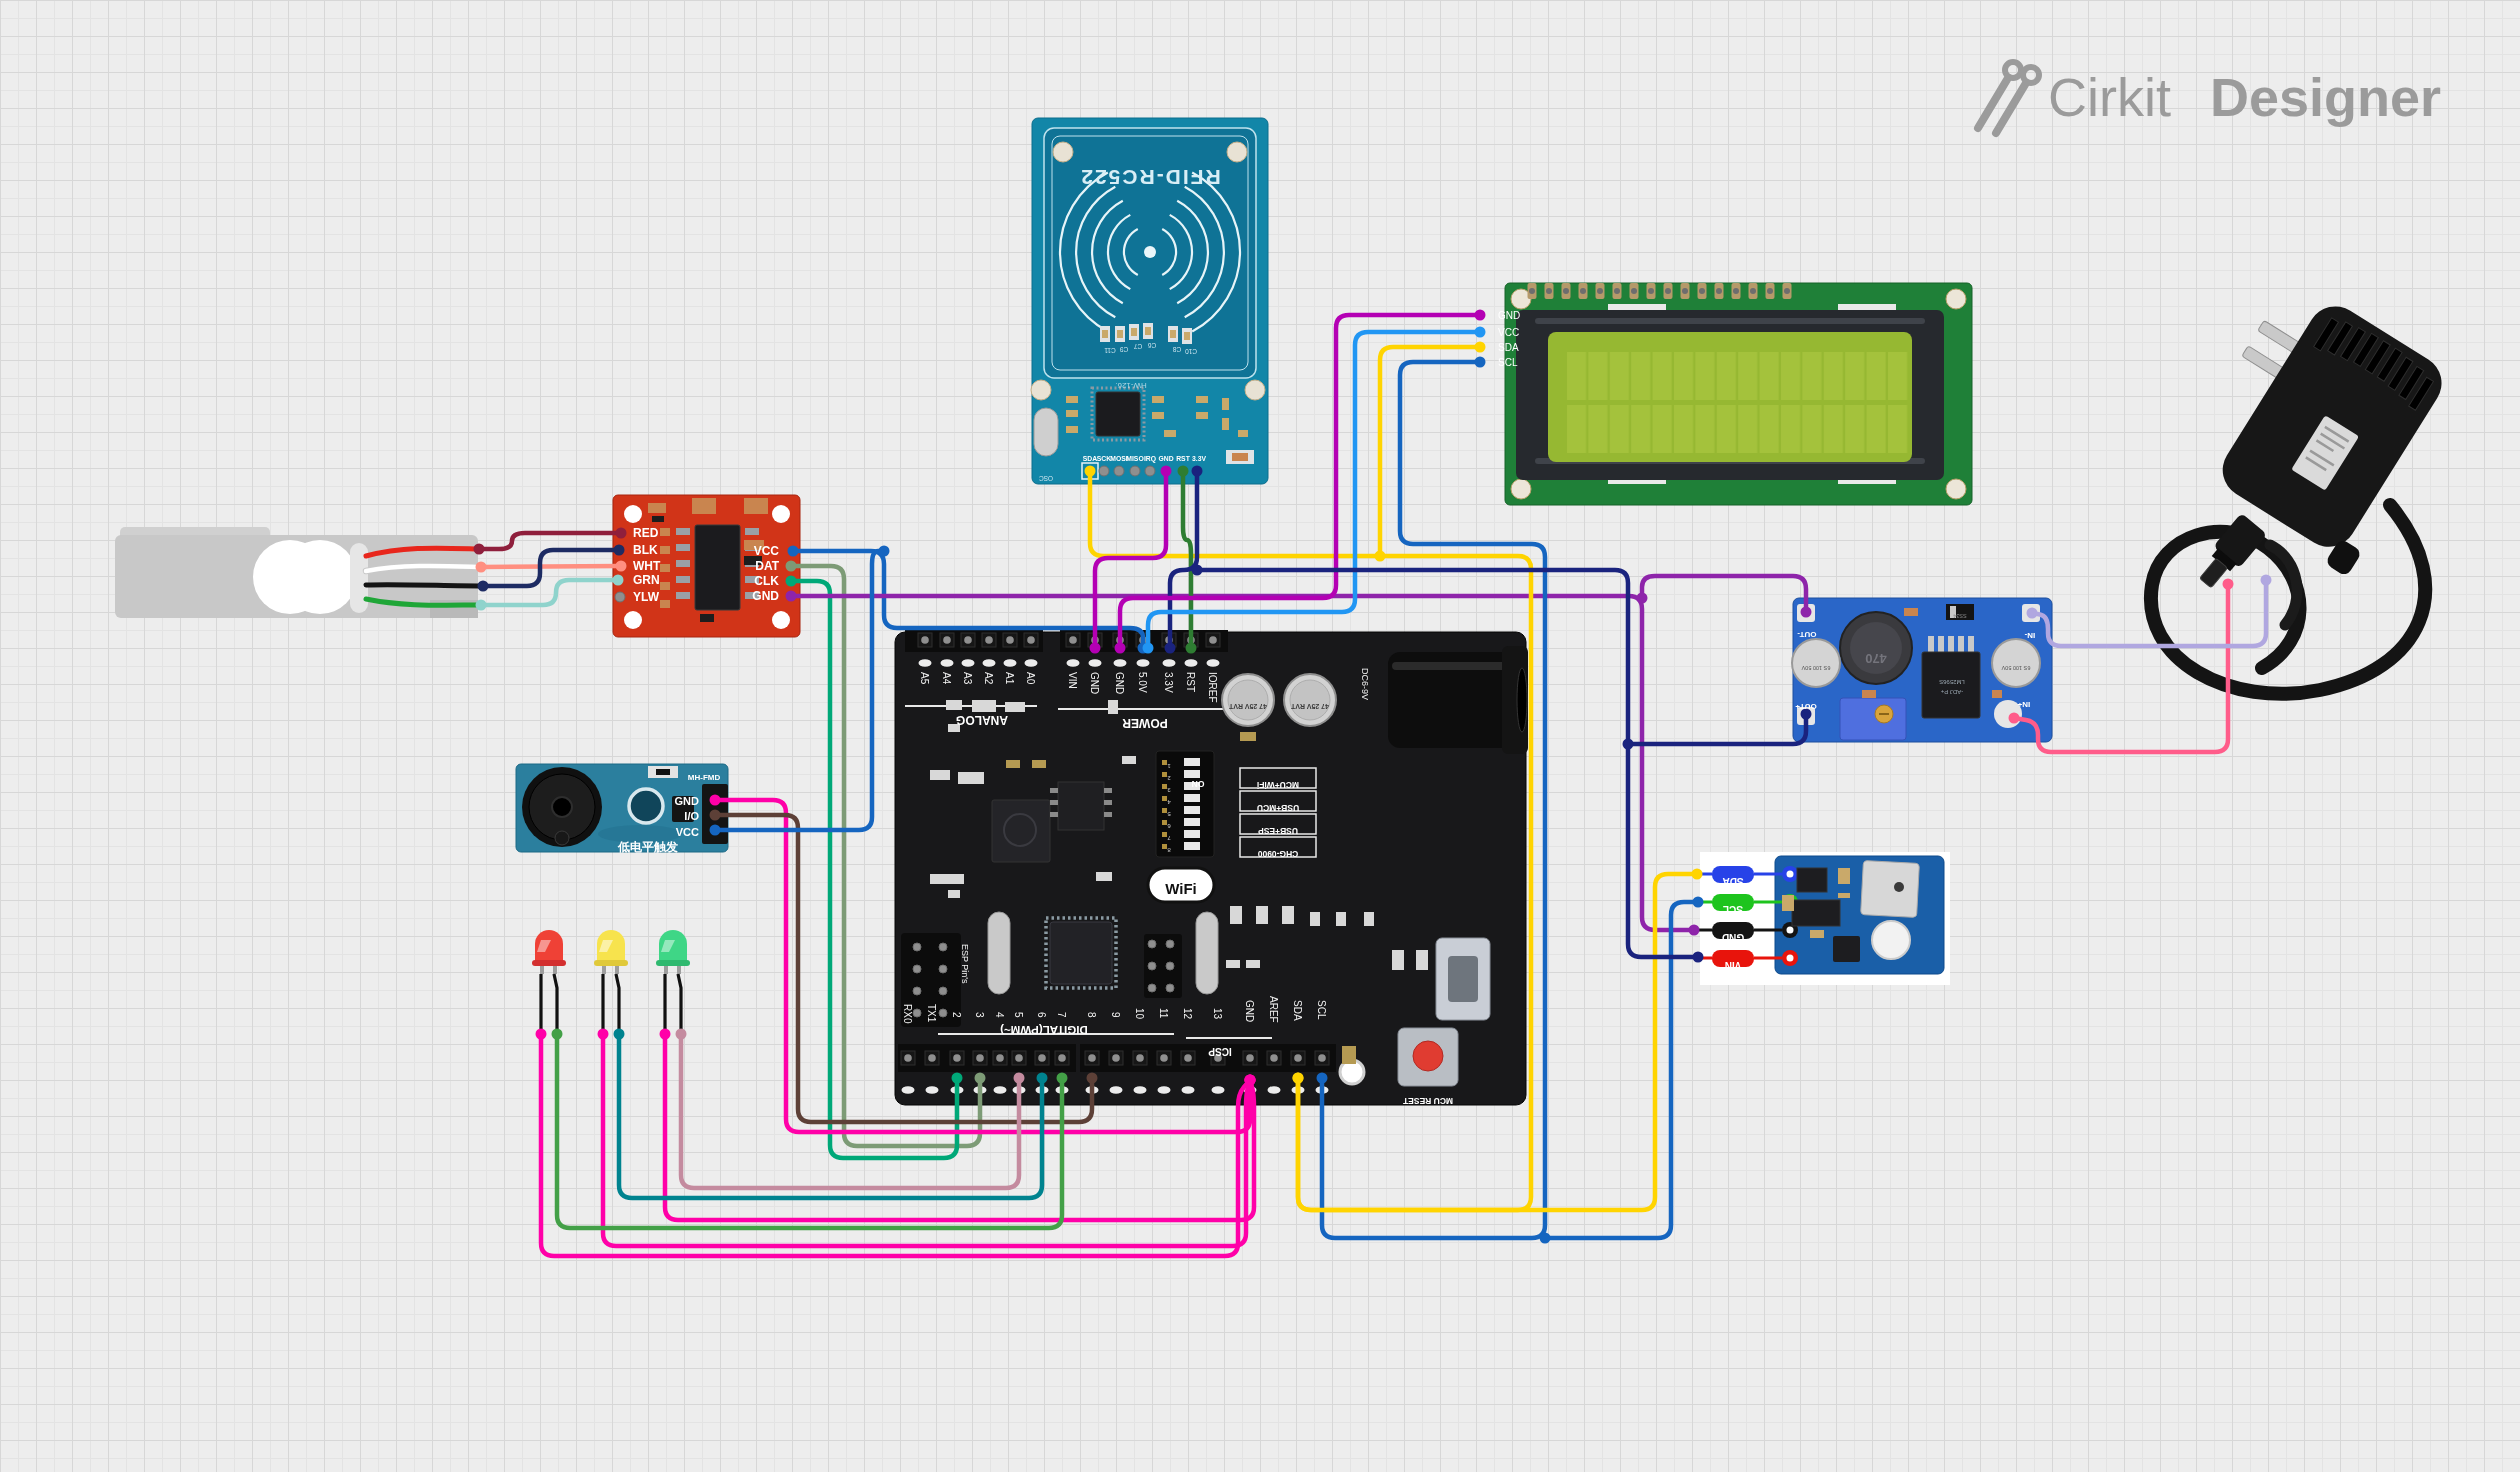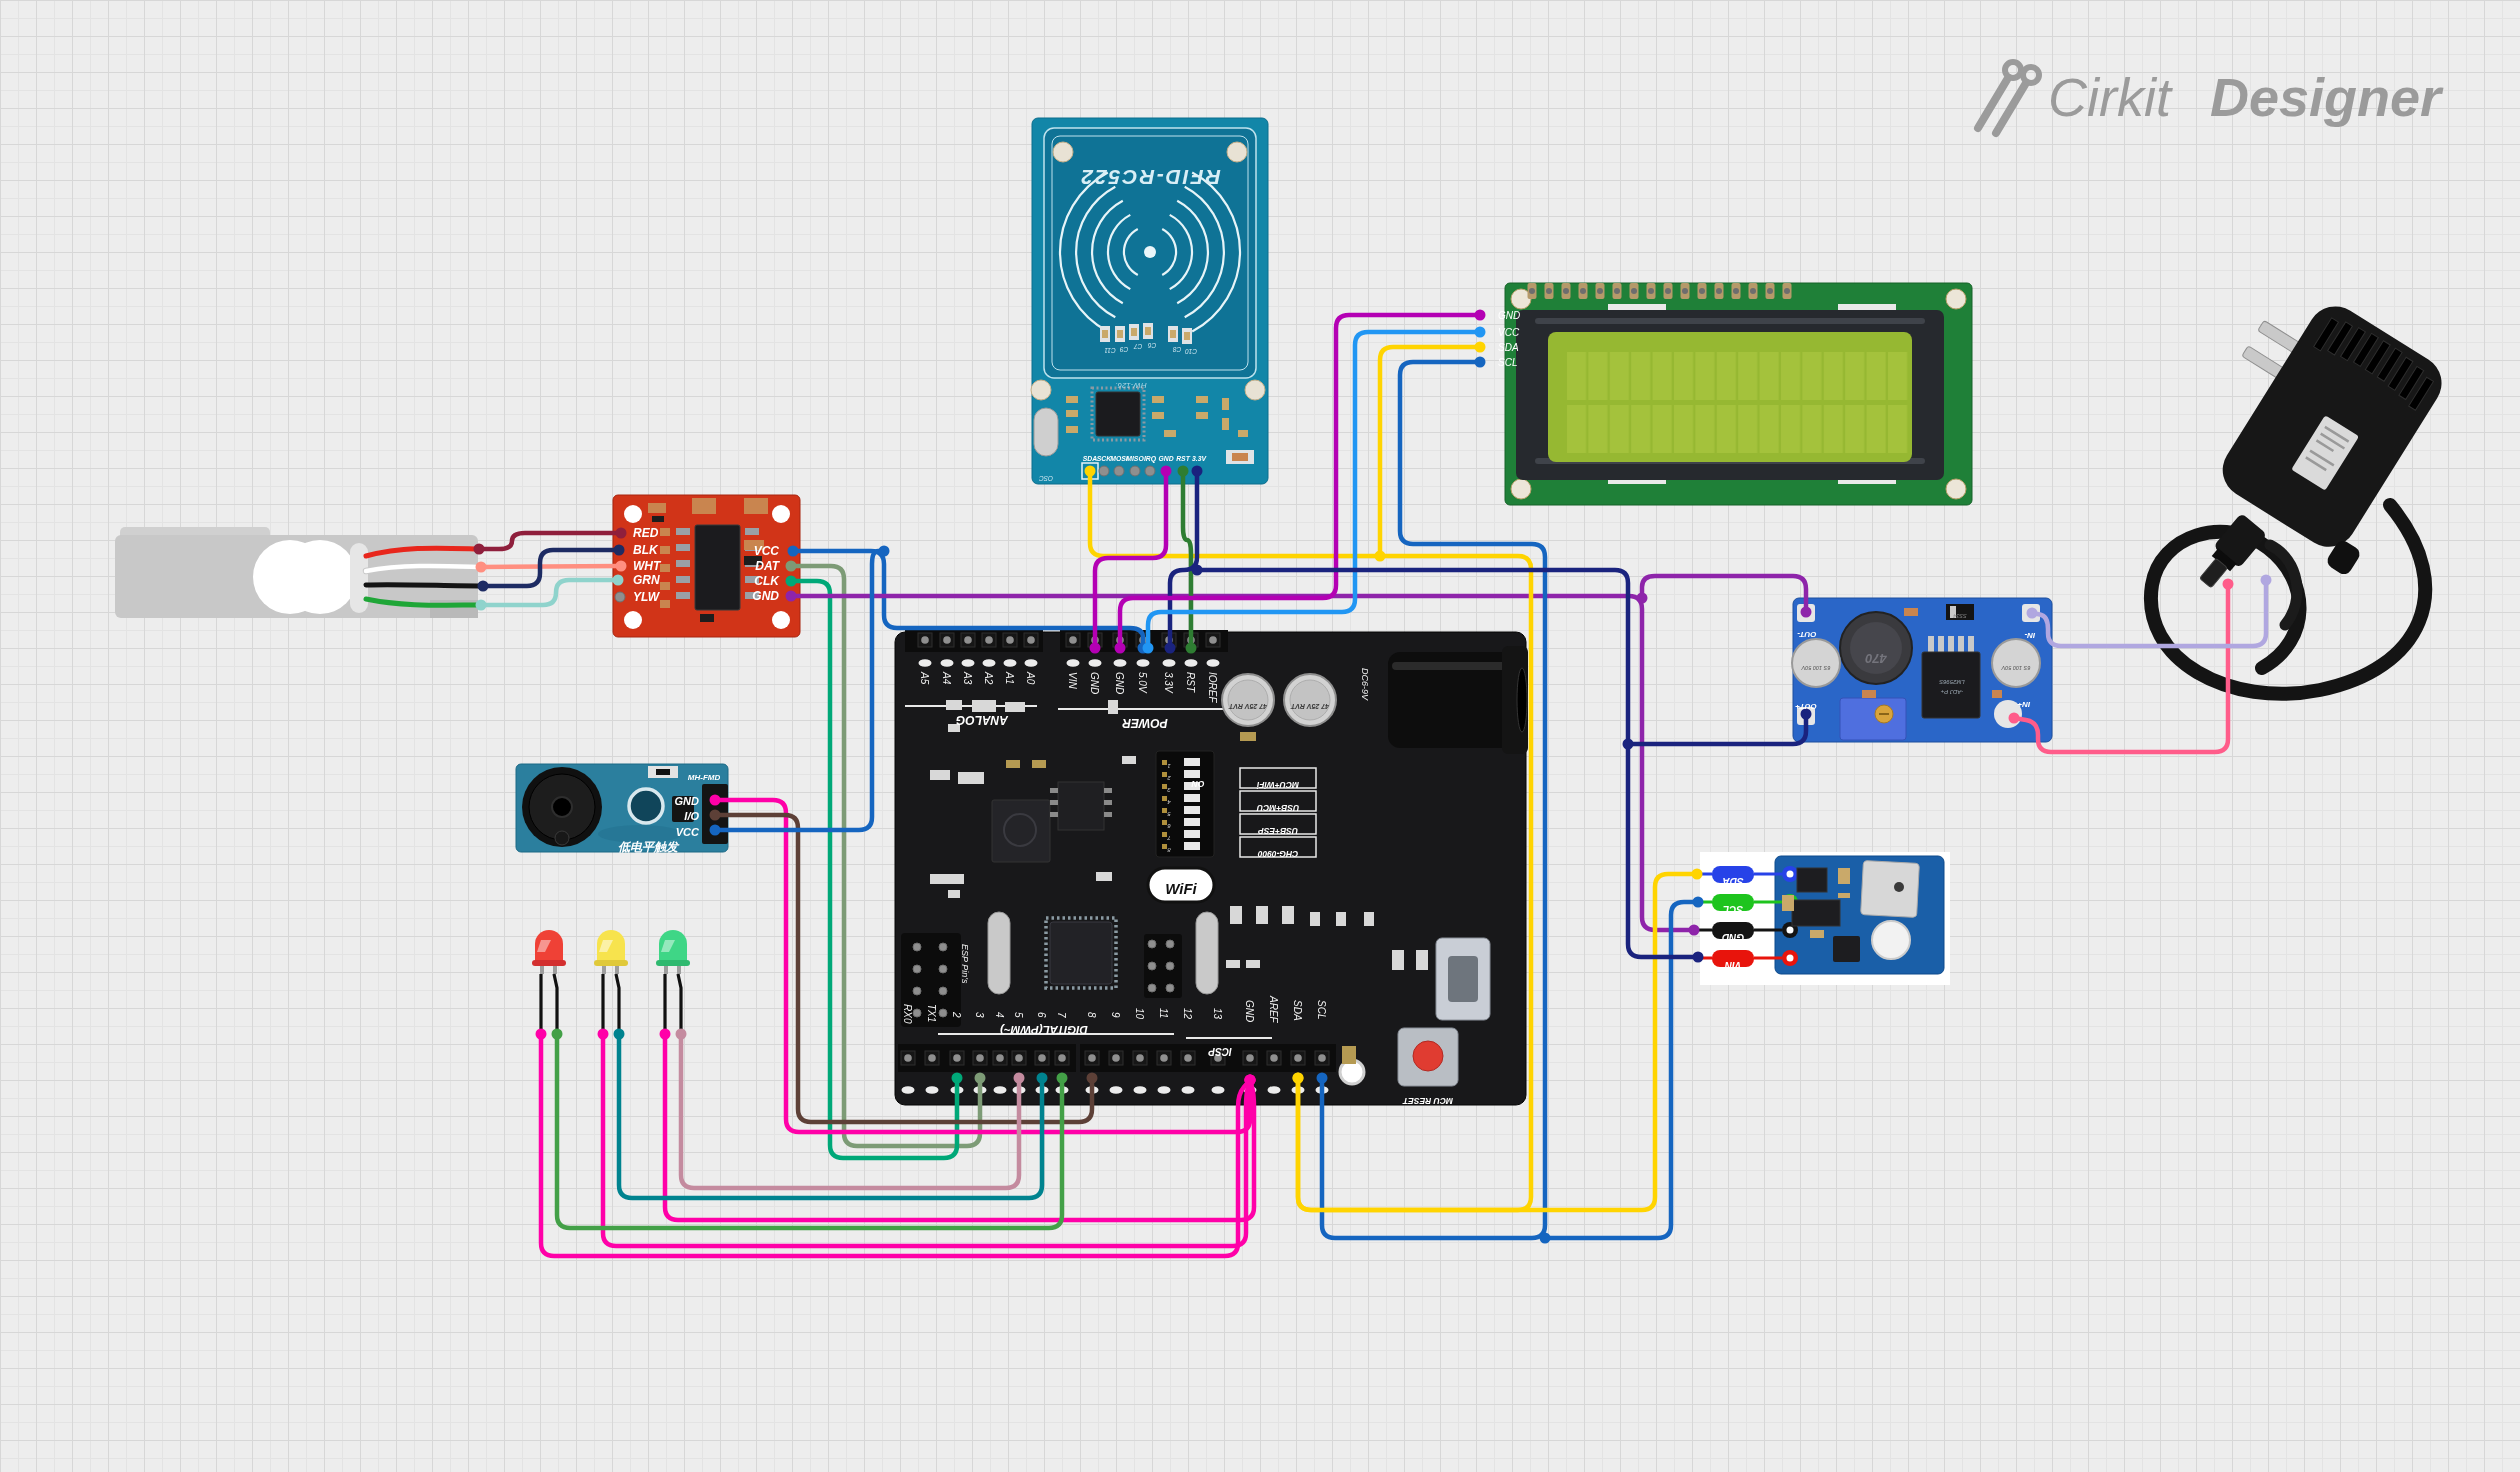--- a/index.html
+++ b/index.html
@@ -8,21 +8,21 @@
     background-color:#ededed;
     background-image:
       linear-gradient(to right,#d7d7d7 1px,transparent 1px),
       linear-gradient(to bottom,#d7d7d7 1px,transparent 1px),
       linear-gradient(to right,#e3e3e3 1px,transparent 1px),
       linear-gradient(to bottom,#e3e3e3 1px,transparent 1px);
     background-size:36px 36px,36px 36px,18px 18px,18px 18px;
     font-family:"Liberation Sans",sans-serif;
     overflow:hidden;
   }
-  #stage{position:relative;width:2520px;height:1472px;font-style:italic;}
+  #stage{position:relative;width:2520px;height:1472px;}
   svg text{font-family:"Liberation Sans",sans-serif;}
 </style>
 </head>
 <body>
 
 <div id="stage">
 <svg width="2520" height="1472" viewBox="0 0 2520 1472">
   <defs>
     <pattern id="lcdcells" x="1566" y="350" width="21.4" height="53" patternUnits="userSpaceOnUse">
       <rect x="1" y="2" width="19" height="48" fill="#a4c23c"></rect>

